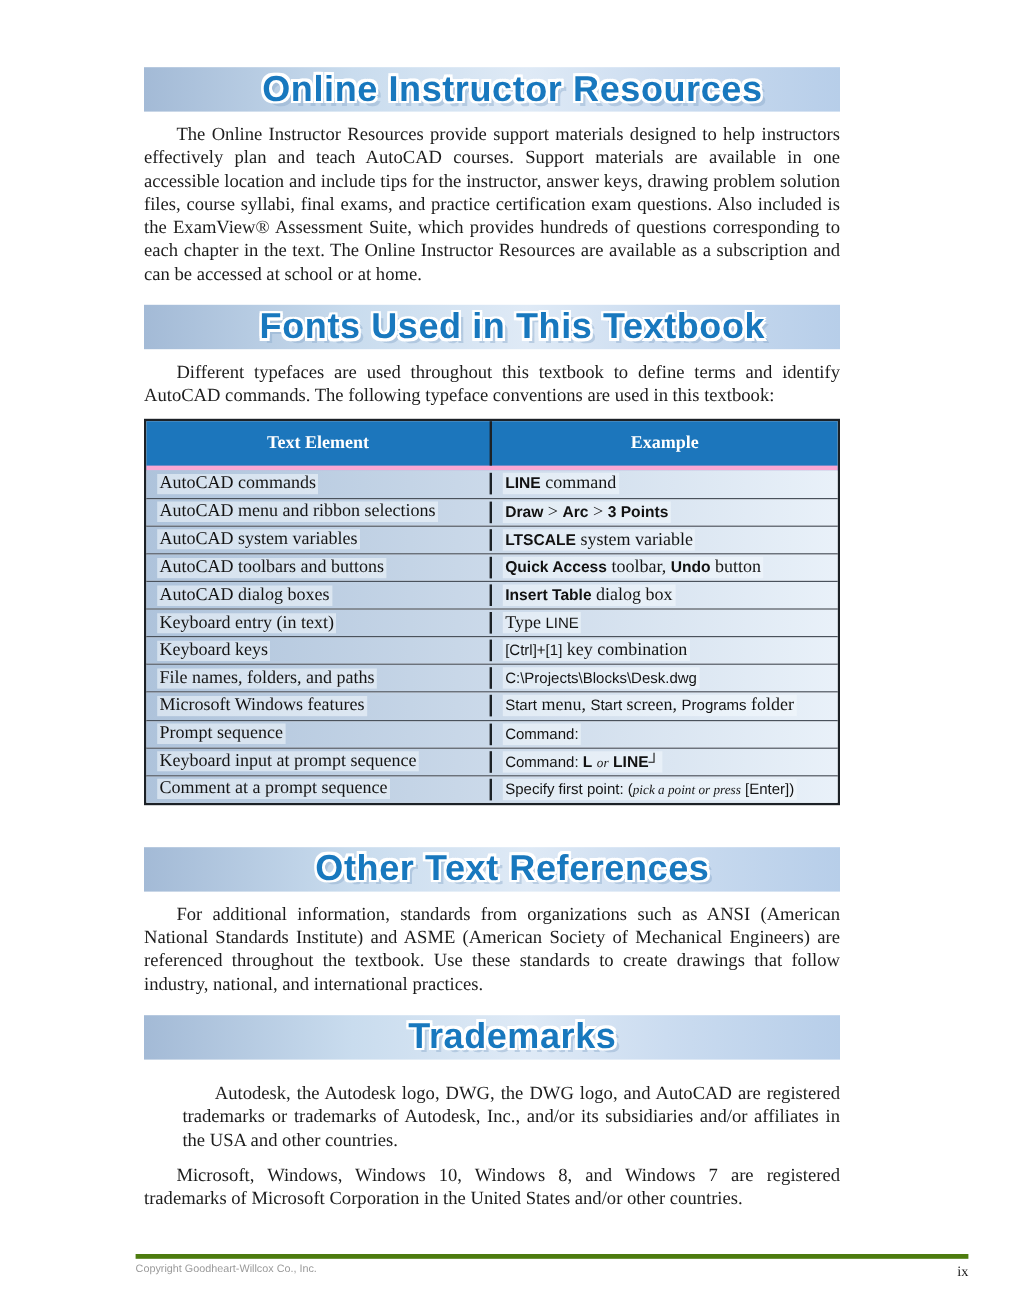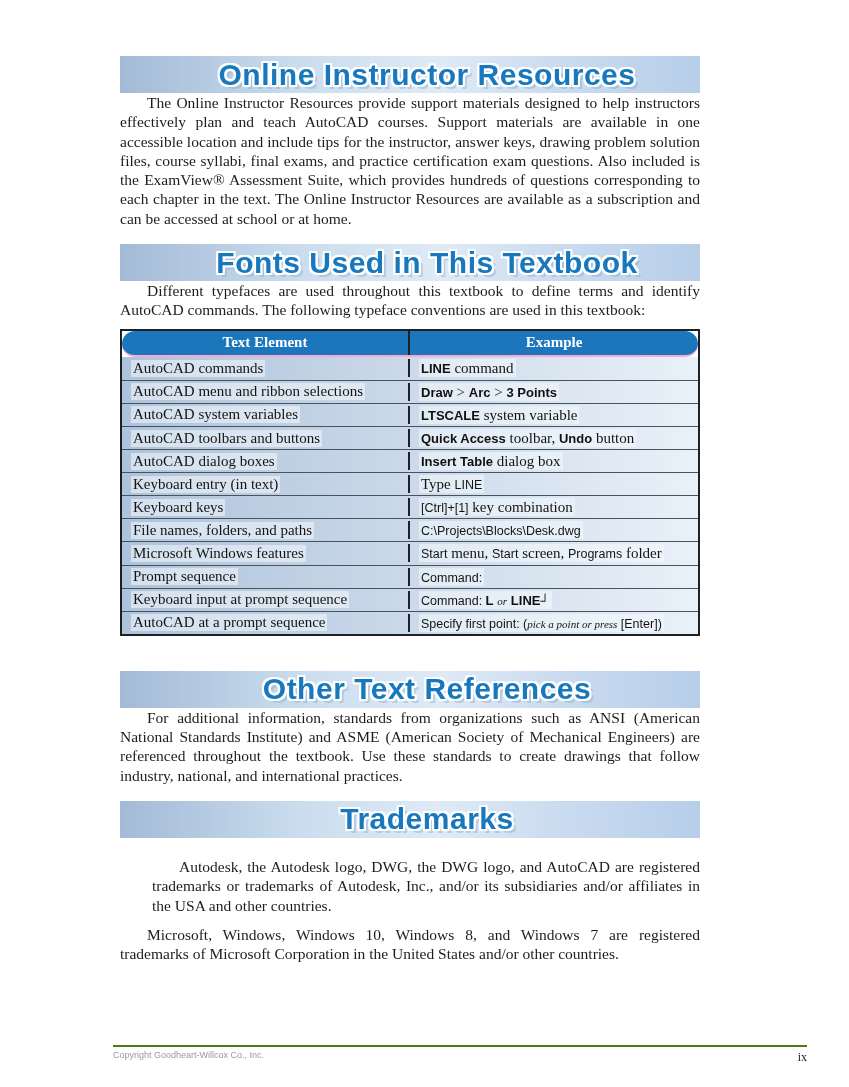--- a/index.html
+++ b/index.html
@@ -20,54 +20,54 @@
     color:#1878be; letter-spacing:0.5px; white-space:nowrap;
     text-shadow:
       -2px -2px 0 #fff, 2px -2px 0 #fff, -2px 2px 0 #fff, 2px 2px 0 #fff,
       -2px 0 0 #fff, 2px 0 0 #fff, 0 -2px 0 #fff, 0 2px 0 #fff,
       4px 4px 0 rgba(140,170,205,0.45);
     margin-left: 34px;
   }
   .banner.first { margin-top:56px; }
 
   p.body-par {
-    text-indent:27px; text-align:justify;
+    margin-top:10px; text-indent:27px; text-align:justify;
     font-size:15.5px; line-height:19.3px; color:#1d1d1d;
   }
   p.body-par.follow { margin-top:10px; }
   .gap-lg { margin-top:35px; }
   .gap-md { margin-top:16px; }
   p.tm-par1 { margin-top:19px;margin-left:32px; }
 
   
   .ftable { border:2px solid #1c2126; margin-top:9px; }
   .thead {
-    display:flex; height:26px; background:#1c76bc; color:#ffffff;
-    font-weight:bold; font-size:15px; border-bottom:2px solid #f9a8d4;border-radius:13px;
+    display:flex; height:41px; background:#1c76bc; color:#ffffff;
+    font-weight:bold; font-size:15px; border-bottom:4px solid #f9a8d4;
   }
   .thead .hcell { display:flex; align-items:center; justify-content:center; }
   .hcell-l { width:286px; }
   .hcell-r { flex:1; border-left:2px solid #1c2126; }
   .trow {
     display:flex; height:23.1px; align-items:center;
     background:linear-gradient(90deg,#aec3db 0%, #c8d7e8 45%, #e9f1f9 100%);
   }
   .trow + .trow { border-top:1px solid #4a525c; }
   .tcell-l { width:286px; padding-left:9px; font-size:15px; color:#141414; white-space:nowrap; overflow:hidden; }
   .tcell-r { flex:1; border-left:2px solid #1c2126; padding-left:9px; white-space:nowrap; overflow:hidden; }
   .hl { background:rgba(244,249,253,0.55); padding:1px 2px; }
   .sg-serif        { font-family:"Liberation Serif", serif; font-size:15px; color:#141414; }
   .sg-italic-serif { font-family:"Liberation Serif", serif; font-style:italic; font-size:11px; color:#141414; }
   .sg-sans         { font-family:"Liberation Sans", sans-serif; font-size:12.5px; color:#141414; }
   .sg-bold-sans    { font-family:"Liberation Sans", sans-serif; font-weight:bold; font-size:13px; color:#111; }
 
   
   .footer {
     position:absolute; left:113px; top:1045px; width:694px;
-    border-top:2px solid #4d7c0f; padding-top:3px;
+    border-top:4px solid #4d7c0f; padding-top:3px;
     display:flex; justify-content:space-between; align-items:flex-start;
   }
   .copyright { font-family:"Liberation Sans", sans-serif; font-size:9px; color:#9a9a9a; }
   .page-num  { font-family:"Liberation Serif", serif; font-size:12px; color:#1a1a1a; }
 </style>
 </head>
 <body>
 
 <div class="page">
   <div class="content">
@@ -125,21 +125,21 @@
         </div>
         <div class="trow">
           <div class="tcell-l"><span class="hl">Prompt sequence</span></div>
           <div class="tcell-r"><span class="hl"><span class="sg-sans">Command:</span></span></div>
         </div>
         <div class="trow">
           <div class="tcell-l"><span class="hl">Keyboard input at prompt sequence</span></div>
           <div class="tcell-r"><span class="hl"><span class="sg-sans">Command: </span><span class="sg-bold-sans">L</span><span class="sg-serif"> </span><span class="sg-italic-serif">or</span><span class="sg-serif"> </span><span class="sg-bold-sans">LINE┘</span></span></div>
         </div>
         <div class="trow">
-          <div class="tcell-l"><span class="hl">AutoCAD at a prompt sequence</span></div>
+          <div class="tcell-l"><span class="hl">Comment at a prompt sequence</span></div>
           <div class="tcell-r"><span class="hl"><span class="sg-sans">Specify first point: (</span><span class="sg-italic-serif">pick a point or press</span><span class="sg-sans"> [Enter]</span><span class="sg-sans">)</span></span></div>
         </div>
       </div>
 
     <div class="banner gap-lg">
       <span class="banner-title">Other Text References</span>
     </div>
     <p class="body-par">For additional information, standards from organizations such as ANSI (American National Standards Institute) and ASME (American Society of Mechanical Engineers) are referenced throughout the textbook. Use these standards to create drawings that follow industry, national, and international practices.</p>
 
     <div class="banner gap-md">

